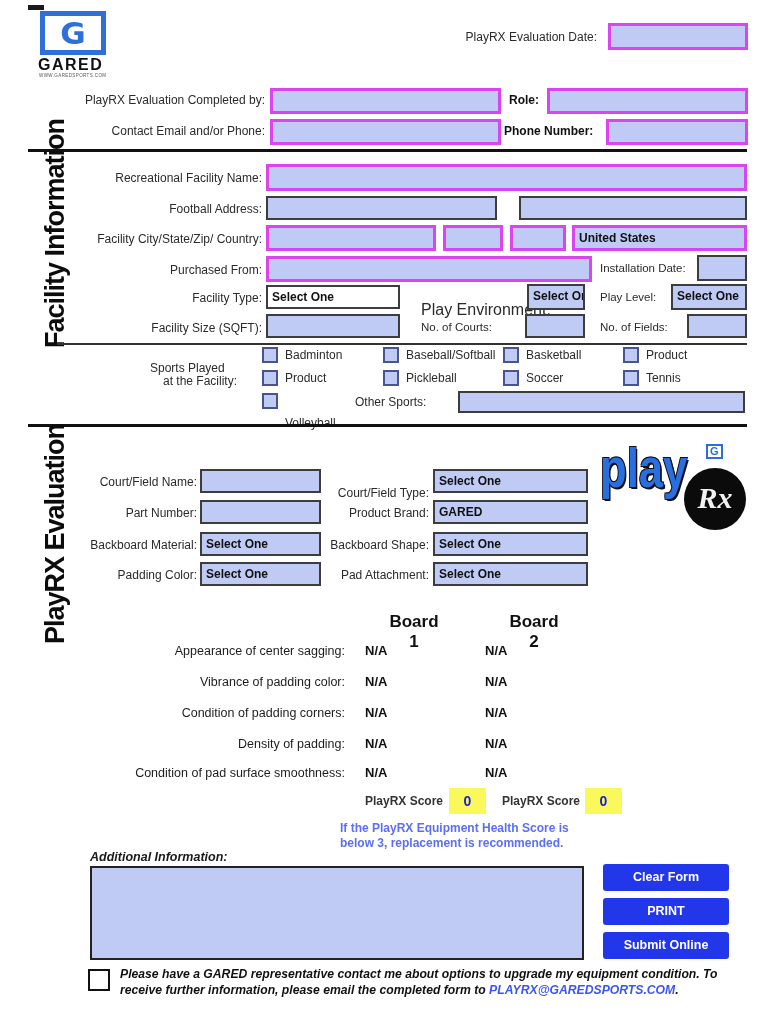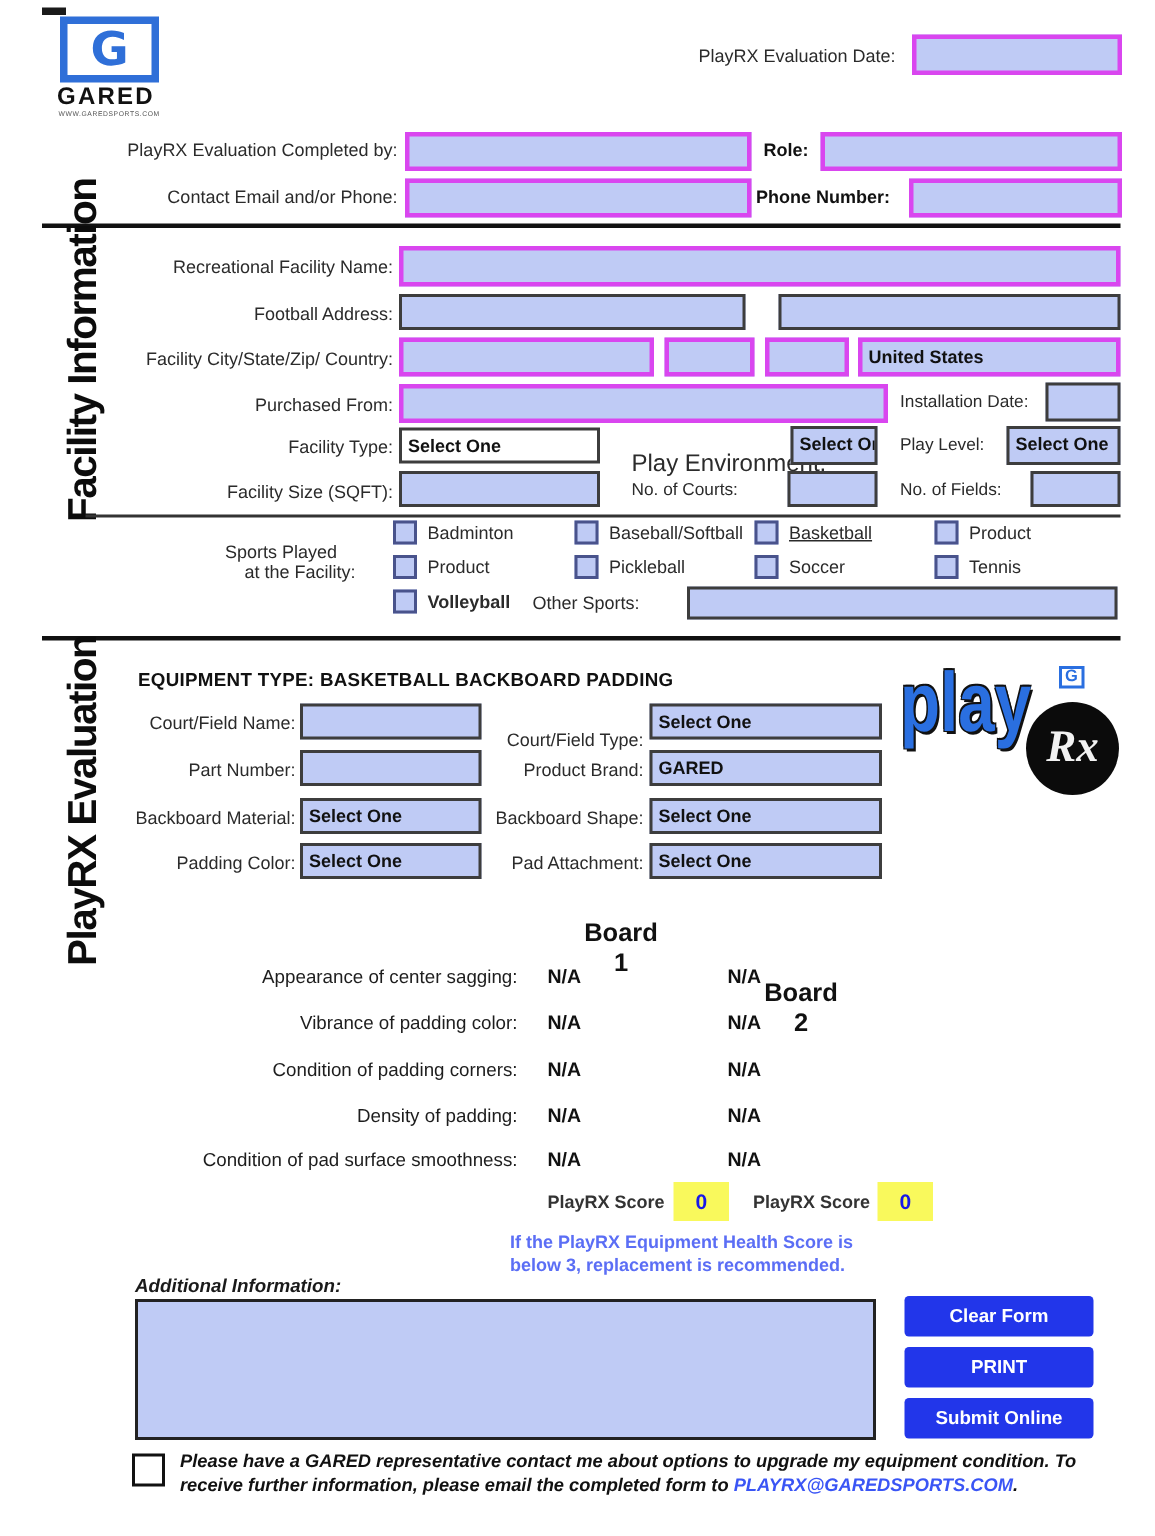--- a/index.html
+++ b/index.html
@@ -128,43 +128,42 @@
   <div class="abs hr-thin" style="left:57px;top:343px;width:690px;"></div>
 
   <div class="abs lbl-l" style="left:150px;top:350px;width:100px;text-align:left;margin-top:11px;">Sports Played</div>
   <div class="abs lbl-l" style="left:150px;top:374px;width:100px;text-align:center;">at the Facility:</div>
 
   <div class="abs cb" style="left:262px;top:347px;"></div>
   <div class="abs lbl-l" style="left:285px;top:348px;">Badminton</div>
   <div class="abs cb" style="left:383px;top:347px;"></div>
   <div class="abs lbl-l" style="left:406px;top:348px;">Baseball/Softball</div>
   <div class="abs cb" style="left:503px;top:347px;"></div>
-  <div class="abs lbl-l" style="left:526px;top:348px;text-decoration:underline;">Basketball</div>
+  <div class="abs lbl-l" style="left:526px;top:348px;">Basketball</div>
   <div class="abs cb" style="left:623px;top:347px;"></div>
   <div class="abs lbl-l" style="left:646px;top:348px;">Product</div>
 
   <div class="abs cb" style="left:262px;top:370px;"></div>
   <div class="abs lbl-l" style="left:285px;top:371px;">Product</div>
   <div class="abs cb" style="left:383px;top:370px;"></div>
   <div class="abs lbl-l" style="left:406px;top:371px;">Pickleball</div>
   <div class="abs cb" style="left:503px;top:370px;"></div>
   <div class="abs lbl-l" style="left:526px;top:371px;">Soccer</div>
   <div class="abs cb" style="left:623px;top:370px;"></div>
   <div class="abs lbl-l" style="left:646px;top:371px;">Tennis</div>
 
   <div class="abs cb" style="left:262px;top:393px;"></div>
-  <div class="abs lbl-l" style="left:285px;top:394px;font-weight:bold;">Volleyball</div>
+  <div class="abs lbl-l" style="left:285px;top:416px;">Volleyball</div>
   <div class="abs lbl-l" style="left:355px;top:395px;">Other Sports:</div>
   <div class="abs fld" style="left:458px;top:391px;width:287px;height:22px;"></div>
 
   <div class="abs hr-thick" style="left:28px;top:424px;width:719px;"></div>
 
   <div class="abs vtitle" style="left:-43px;top:527px;width:200px;height:34px;">PlayRX Evaluation</div>
 
-  <div class="abs bold" style="left:92px;top:446px;font-size:12.5px;letter-spacing:0.2px;">EQUIPMENT TYPE: BASKETBALL BACKBOARD PADDING</div>
 
   <div class="abs" style="left:598px;top:438px;width:152px;height:100px;">
     <div class="abs play-txt" style="left:2px;top:2px;">play</div>
     <div class="abs mini-g" style="left:108px;top:6px;">G</div>
     <div class="abs rx-circle" style="left:86px;top:30px;">Rx</div>
   </div>
 
   <div class="abs lbl" style="left:40px;top:475px;width:157px;">Court/Field Name:</div>
   <div class="abs fld" style="left:200px;top:469px;width:121px;height:24px;"></div>
 
@@ -195,21 +194,21 @@
   <div class="abs fld" style="left:433px;top:532px;width:155px;height:24px;">
     <div class="selval">Select One</div>
   </div>
 
   <div class="abs lbl" style="left:290px;top:568px;width:139px;">Pad Attachment:</div>
   <div class="abs fld" style="left:433px;top:562px;width:155px;height:24px;">
     <div class="selval">Select One</div>
   </div>
 
   <div class="abs bhead" style="left:383px;top:612px;width:62px;">Board 1</div>
-  <div class="abs bhead" style="left:503px;top:612px;width:62px;margin-top:40px;">Board 2</div>
+  <div class="abs bhead" style="left:503px;top:612px;width:62px;">Board 2</div>
 
   <div class="abs crit" style="left:40px;top:644px;width:305px;">Appearance of center sagging:</div>
   <div class="abs na" style="left:365px;top:643px;">N/A</div>
   <div class="abs na" style="left:485px;top:643px;">N/A</div>
 
   <div class="abs crit" style="left:40px;top:675px;width:305px;">Vibrance of padding color:</div>
   <div class="abs na" style="left:365px;top:674px;">N/A</div>
   <div class="abs na" style="left:485px;top:674px;">N/A</div>
 
   <div class="abs crit" style="left:40px;top:706px;width:305px;">Condition of padding corners:</div>

